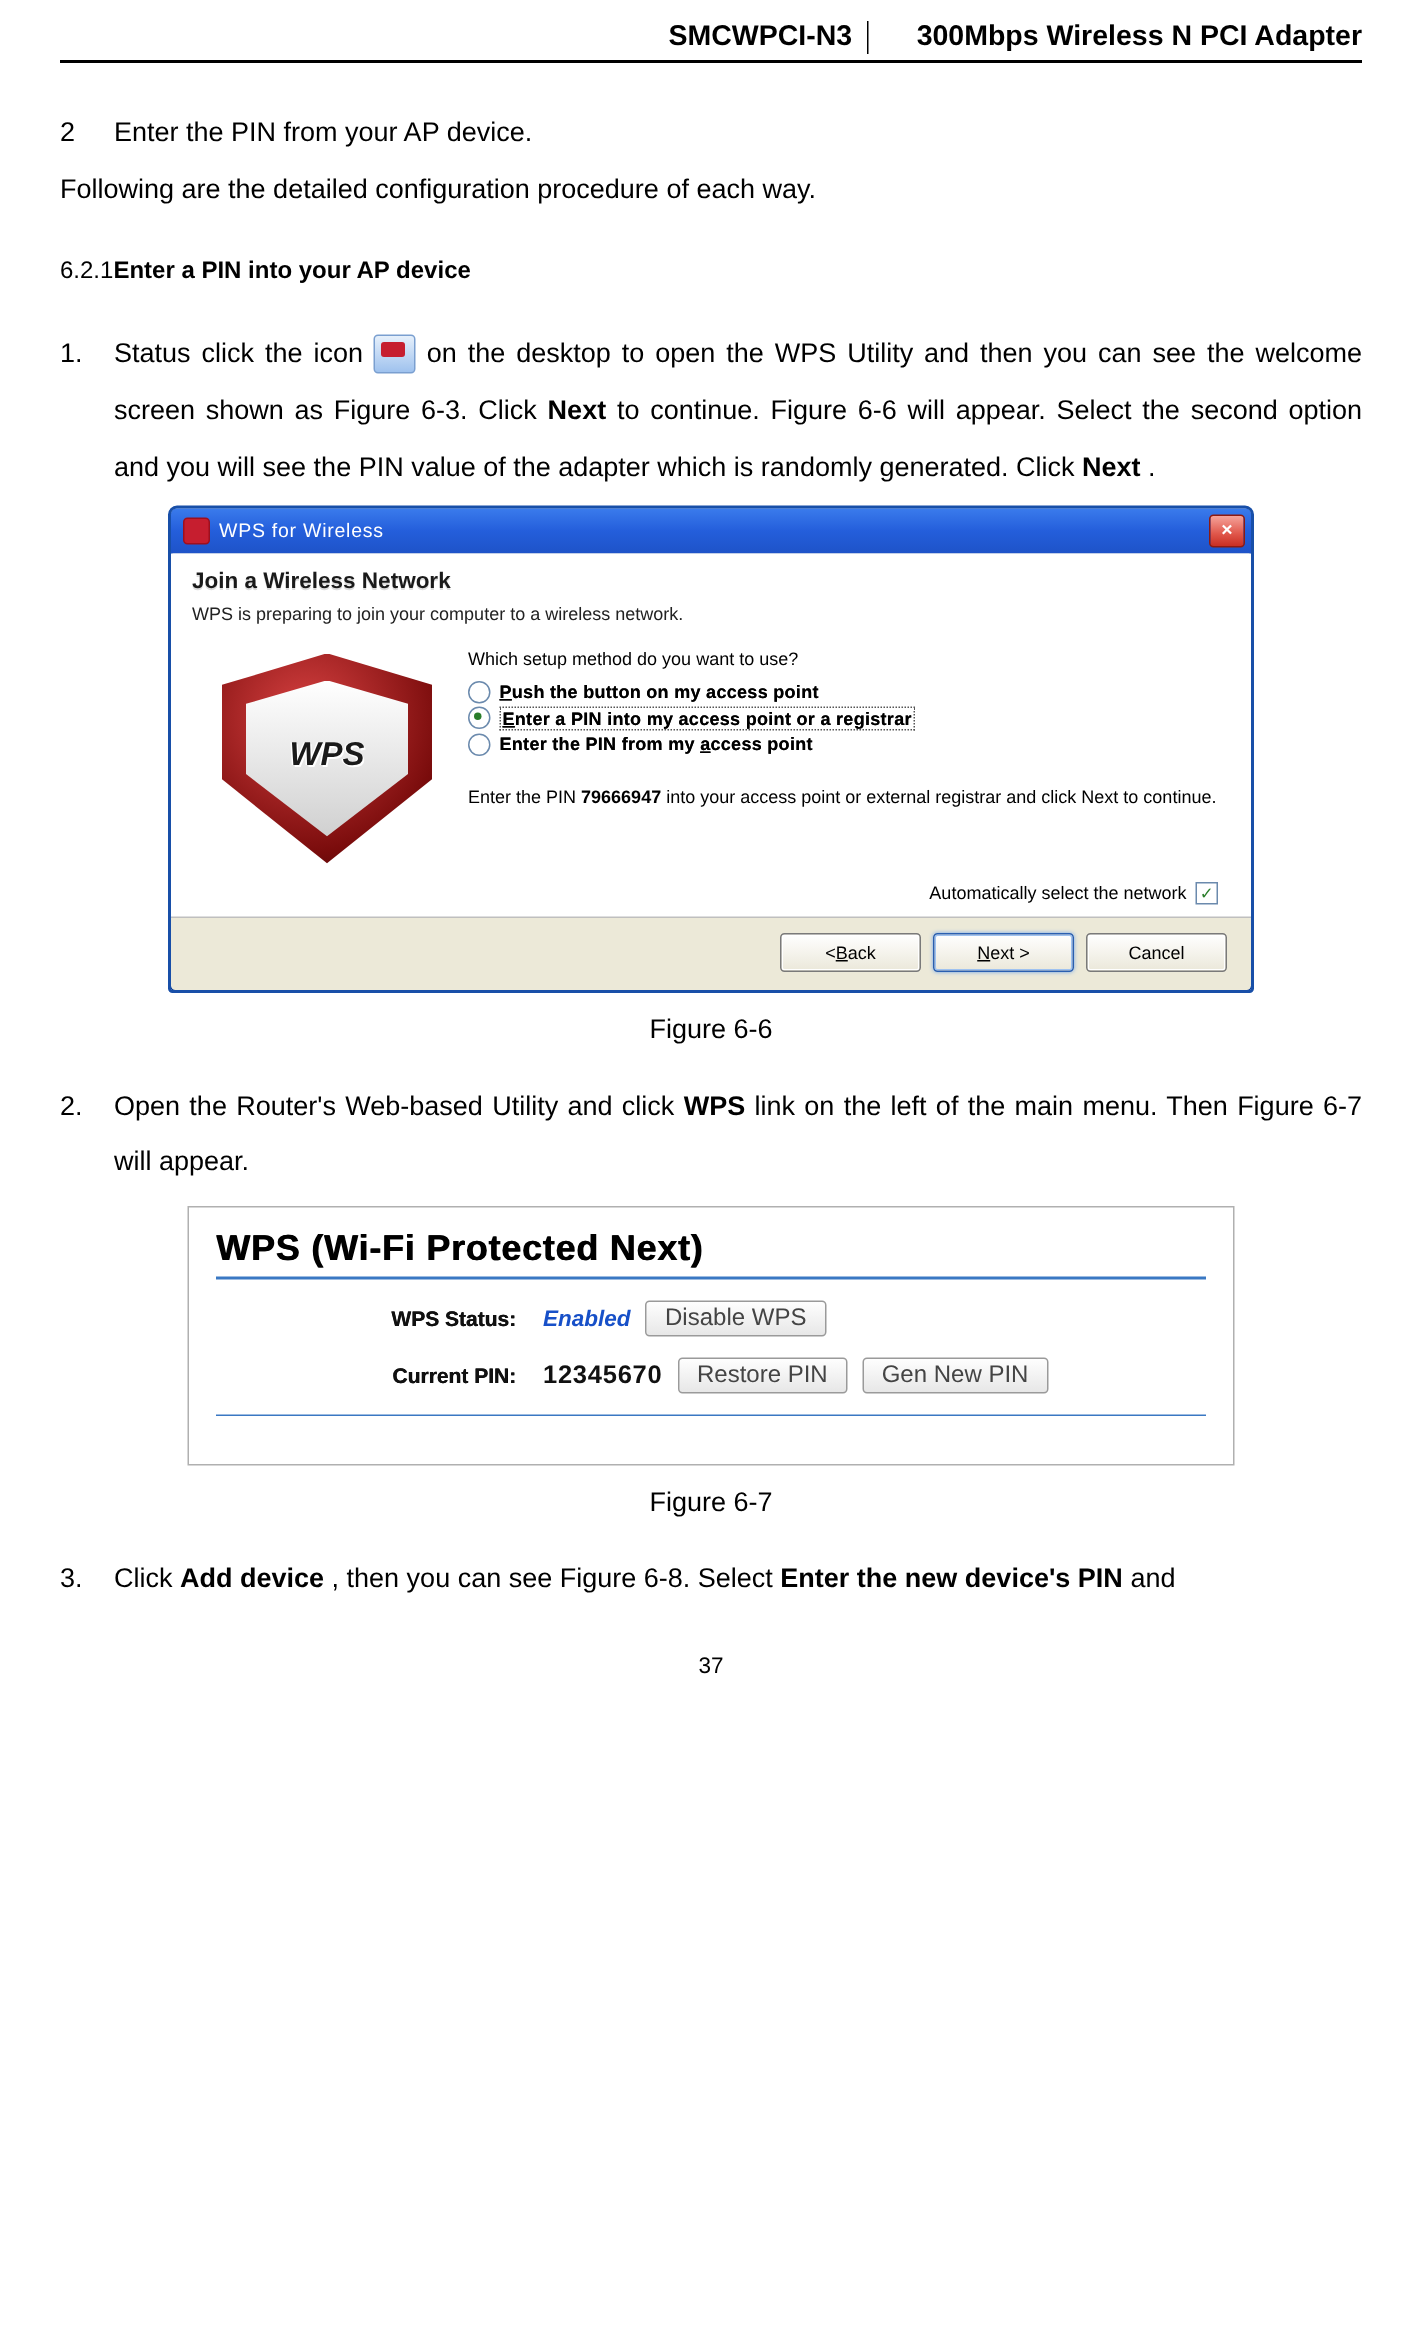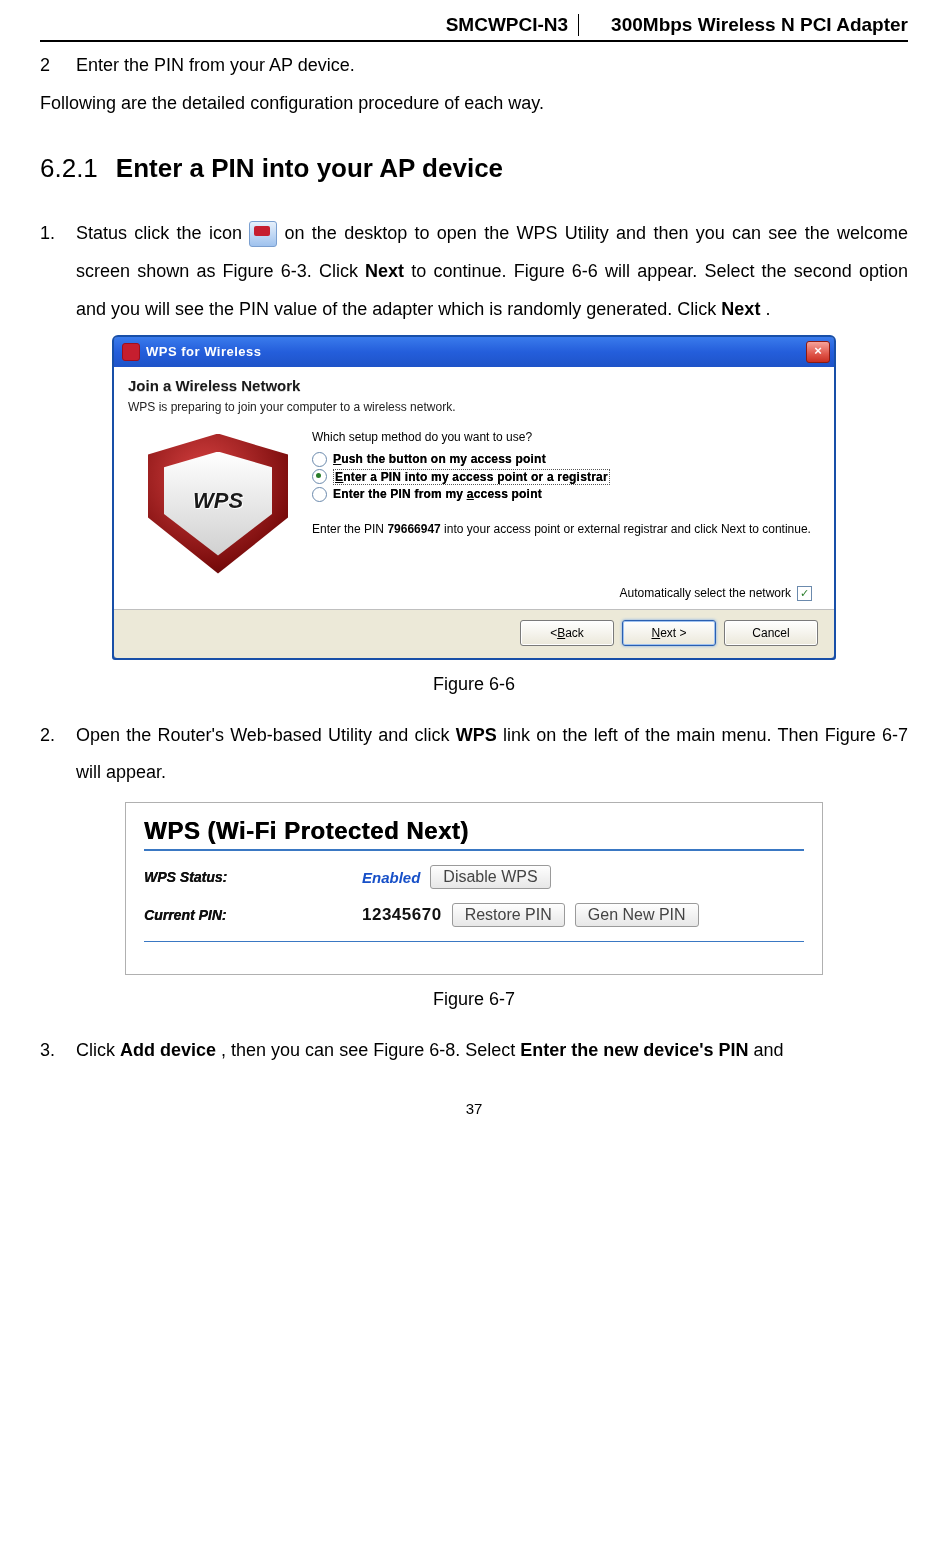--- a/index.html
+++ b/index.html
@@ -16,32 +16,32 @@
     box-sizing: border-box;
   }
   .header-line {
     display: flex;
     justify-content: flex-end;
     gap: 32px;
     padding: 8px 0 4px;
     font-weight: bold;
     font-size: 19px;
     border-bottom: 2px solid #000;
-    margin-bottom: 5px;
+    margin-bottom: 28px;
     align-items: baseline;
     border-top: 6px solid #fff;
   }
   .header-line .model { padding-right: 10px; border-right: 1px solid #000;}
   .header-line .model, .header-line .product { font-weight: bold; }
   .body-text { line-height: 2.1; text-align: justify; }
   .body-text p { margin: 0 0 14px 0; }
   .numitem { display: flex; }
   .numitem .n { width: 36px; flex-shrink: 0; }
   .numitem .c { flex: 1; }
-  .sec-title { font-size: 26px; margin: 18px 0 20px; display: flex; gap: 18px; }
+  .sec-title { font-size: 16px; margin: 18px 0 20px; display: flex; gap: 0; }
   .sec-title .num { font-weight: normal; }
   .sec-title .txt { font-weight: bold; }
   .figcap { text-align: center; margin: 14px 0 22px; font-size: 18px; }
   .icon-wps {
     display: inline-block;
     width: 26px; height: 24px;
     background: linear-gradient(#e6f0fb,#9fc2ee);
     border: 1px solid #7a9fd0;
     border-radius: 3px;
     vertical-align: middle;
@@ -73,21 +73,21 @@
     padding: 3px 4px 3px 8px;
     display: flex;
     align-items: center;
     border-radius: 4px 4px 0 0;
     height: 24px;
   }
   .xp-title .tico {
     width:16px;height:16px;background:#c61e2f;border-radius:3px;margin-right:6px;
     display:inline-block; border:1px solid #9e0f1e;
   }
-  .xp-title .ttxt { font-weight: bold; letter-spacing: 0.5px; text-align: center;}
+  .xp-title .ttxt { font-weight: normal; letter-spacing: 0.5px; text-align: center;}
   .xp-close {
     margin-left: auto;
     width: 22px; height: 20px;
     background: linear-gradient(#f5a39a,#e0564a 60%,#c92f23);
     border: 1px solid #8c1a12;
     border-radius: 3px;
     color:#fff; text-align:center; line-height:18px; font-weight:bold;
   }
   .xp-body { background:#fff; padding: 8px 14px 0; }
   .xp-h1 { font-weight: bold; font-size:15px; color:#1a1a1a; margin:2px 0 6px; text-shadow:0 1px 0 #ddd;}
@@ -146,22 +146,22 @@
     padding: 10px 18px 18px;
     font-family: Arial, sans-serif;
   }
   .router-panel h2 {
     font-size: 24px; margin: 4px 0 2px; letter-spacing:0.5px; font-weight:bold;
     text-shadow: 0.5px 0 #000;
   }
   .hr-blue { height:2px; background:#3a78c3; border:none; margin:4px 0 14px;}
   .router-row { display:flex; align-items:center; margin: 6px 0 14px;}
   .router-row .rl {
-    width: 200px; padding-right:18px;
-    font-size:14px; font-weight:bold; font-style:italic; color:#111;
+    width: 200px; text-align:right; padding-right:18px;
+    font-size:14px; font-weight:bold; color:#111;
     text-shadow: 0.3px 0 #000;
   }
   .router-row .rv { display:flex; align-items:center; gap:10px; font-size:15px;}
   .rv-enabled { color:#1750c8; font-weight:bold; font-style:italic; }
   .rv-pin { font-weight:bold; color:#111; letter-spacing:0.5px; font-size:17px;}
   .rbtn {
     font-size:16px; color:#444; border:1px solid #9a9a9a; border-radius:3px;
     padding: 2px 12px; background:linear-gradient(#fefefe,#e7e7e7);
   }
   .hr-blue.thin { height:1px; margin-top:6px;}

